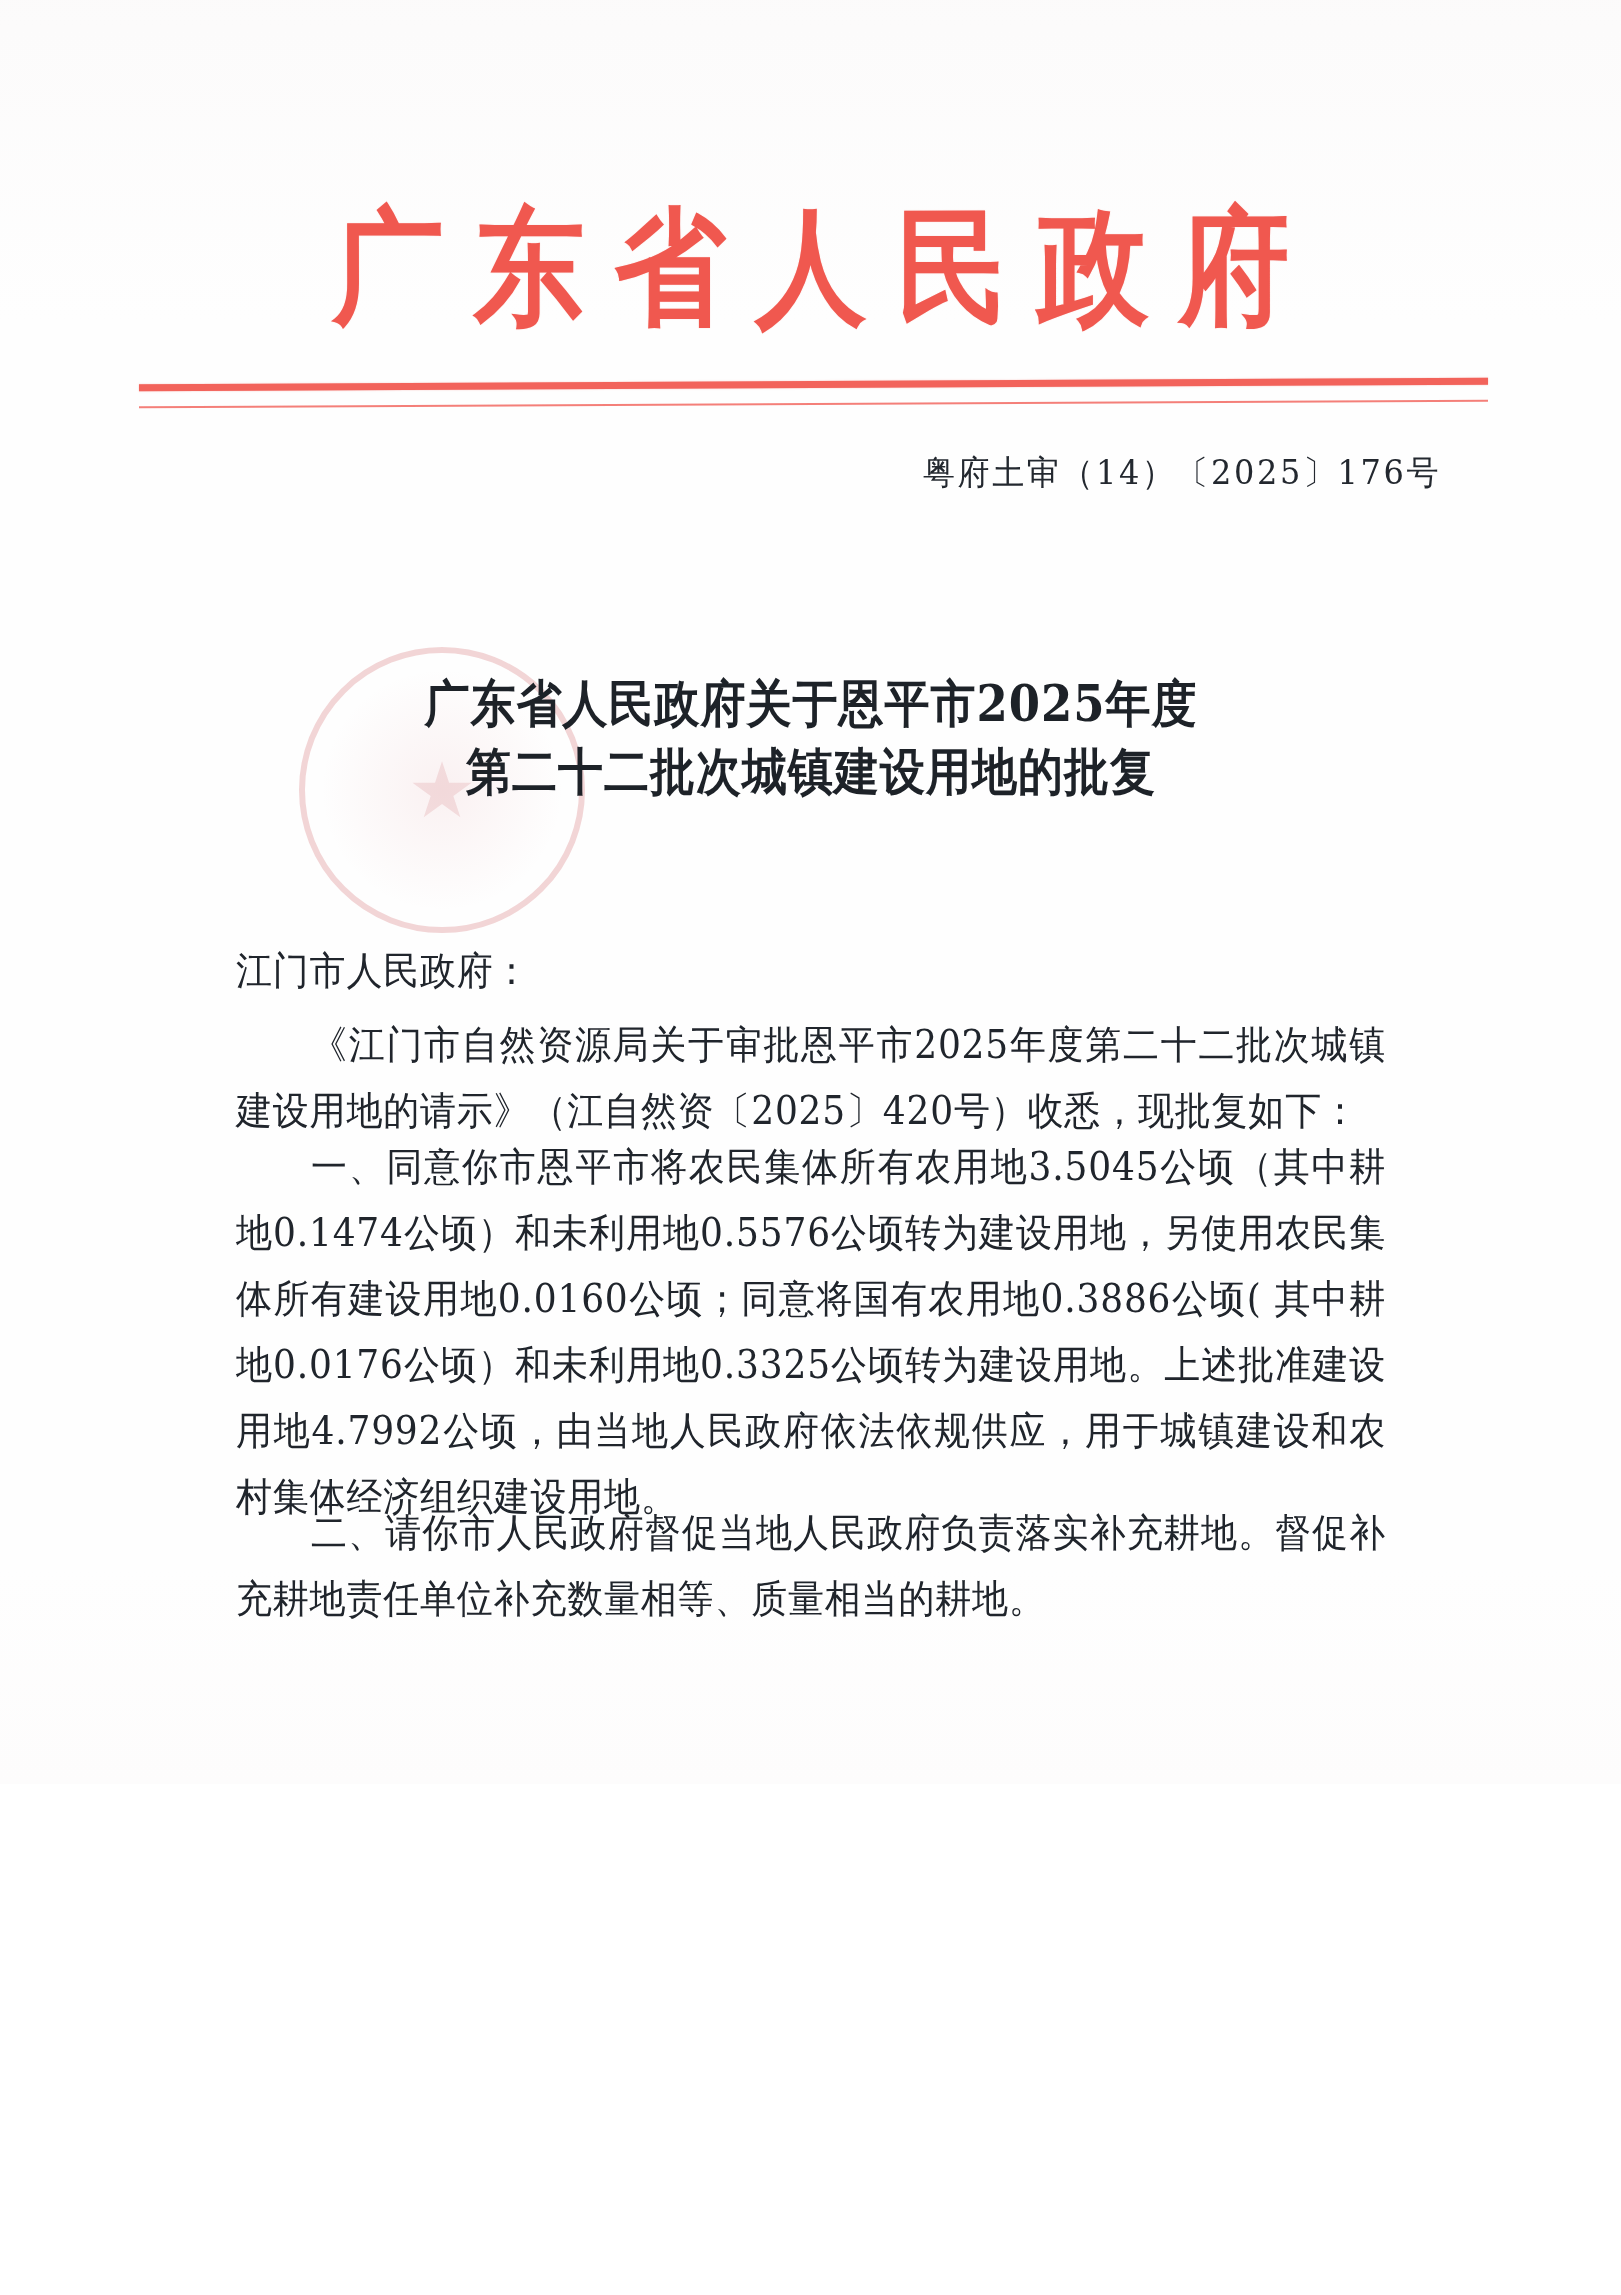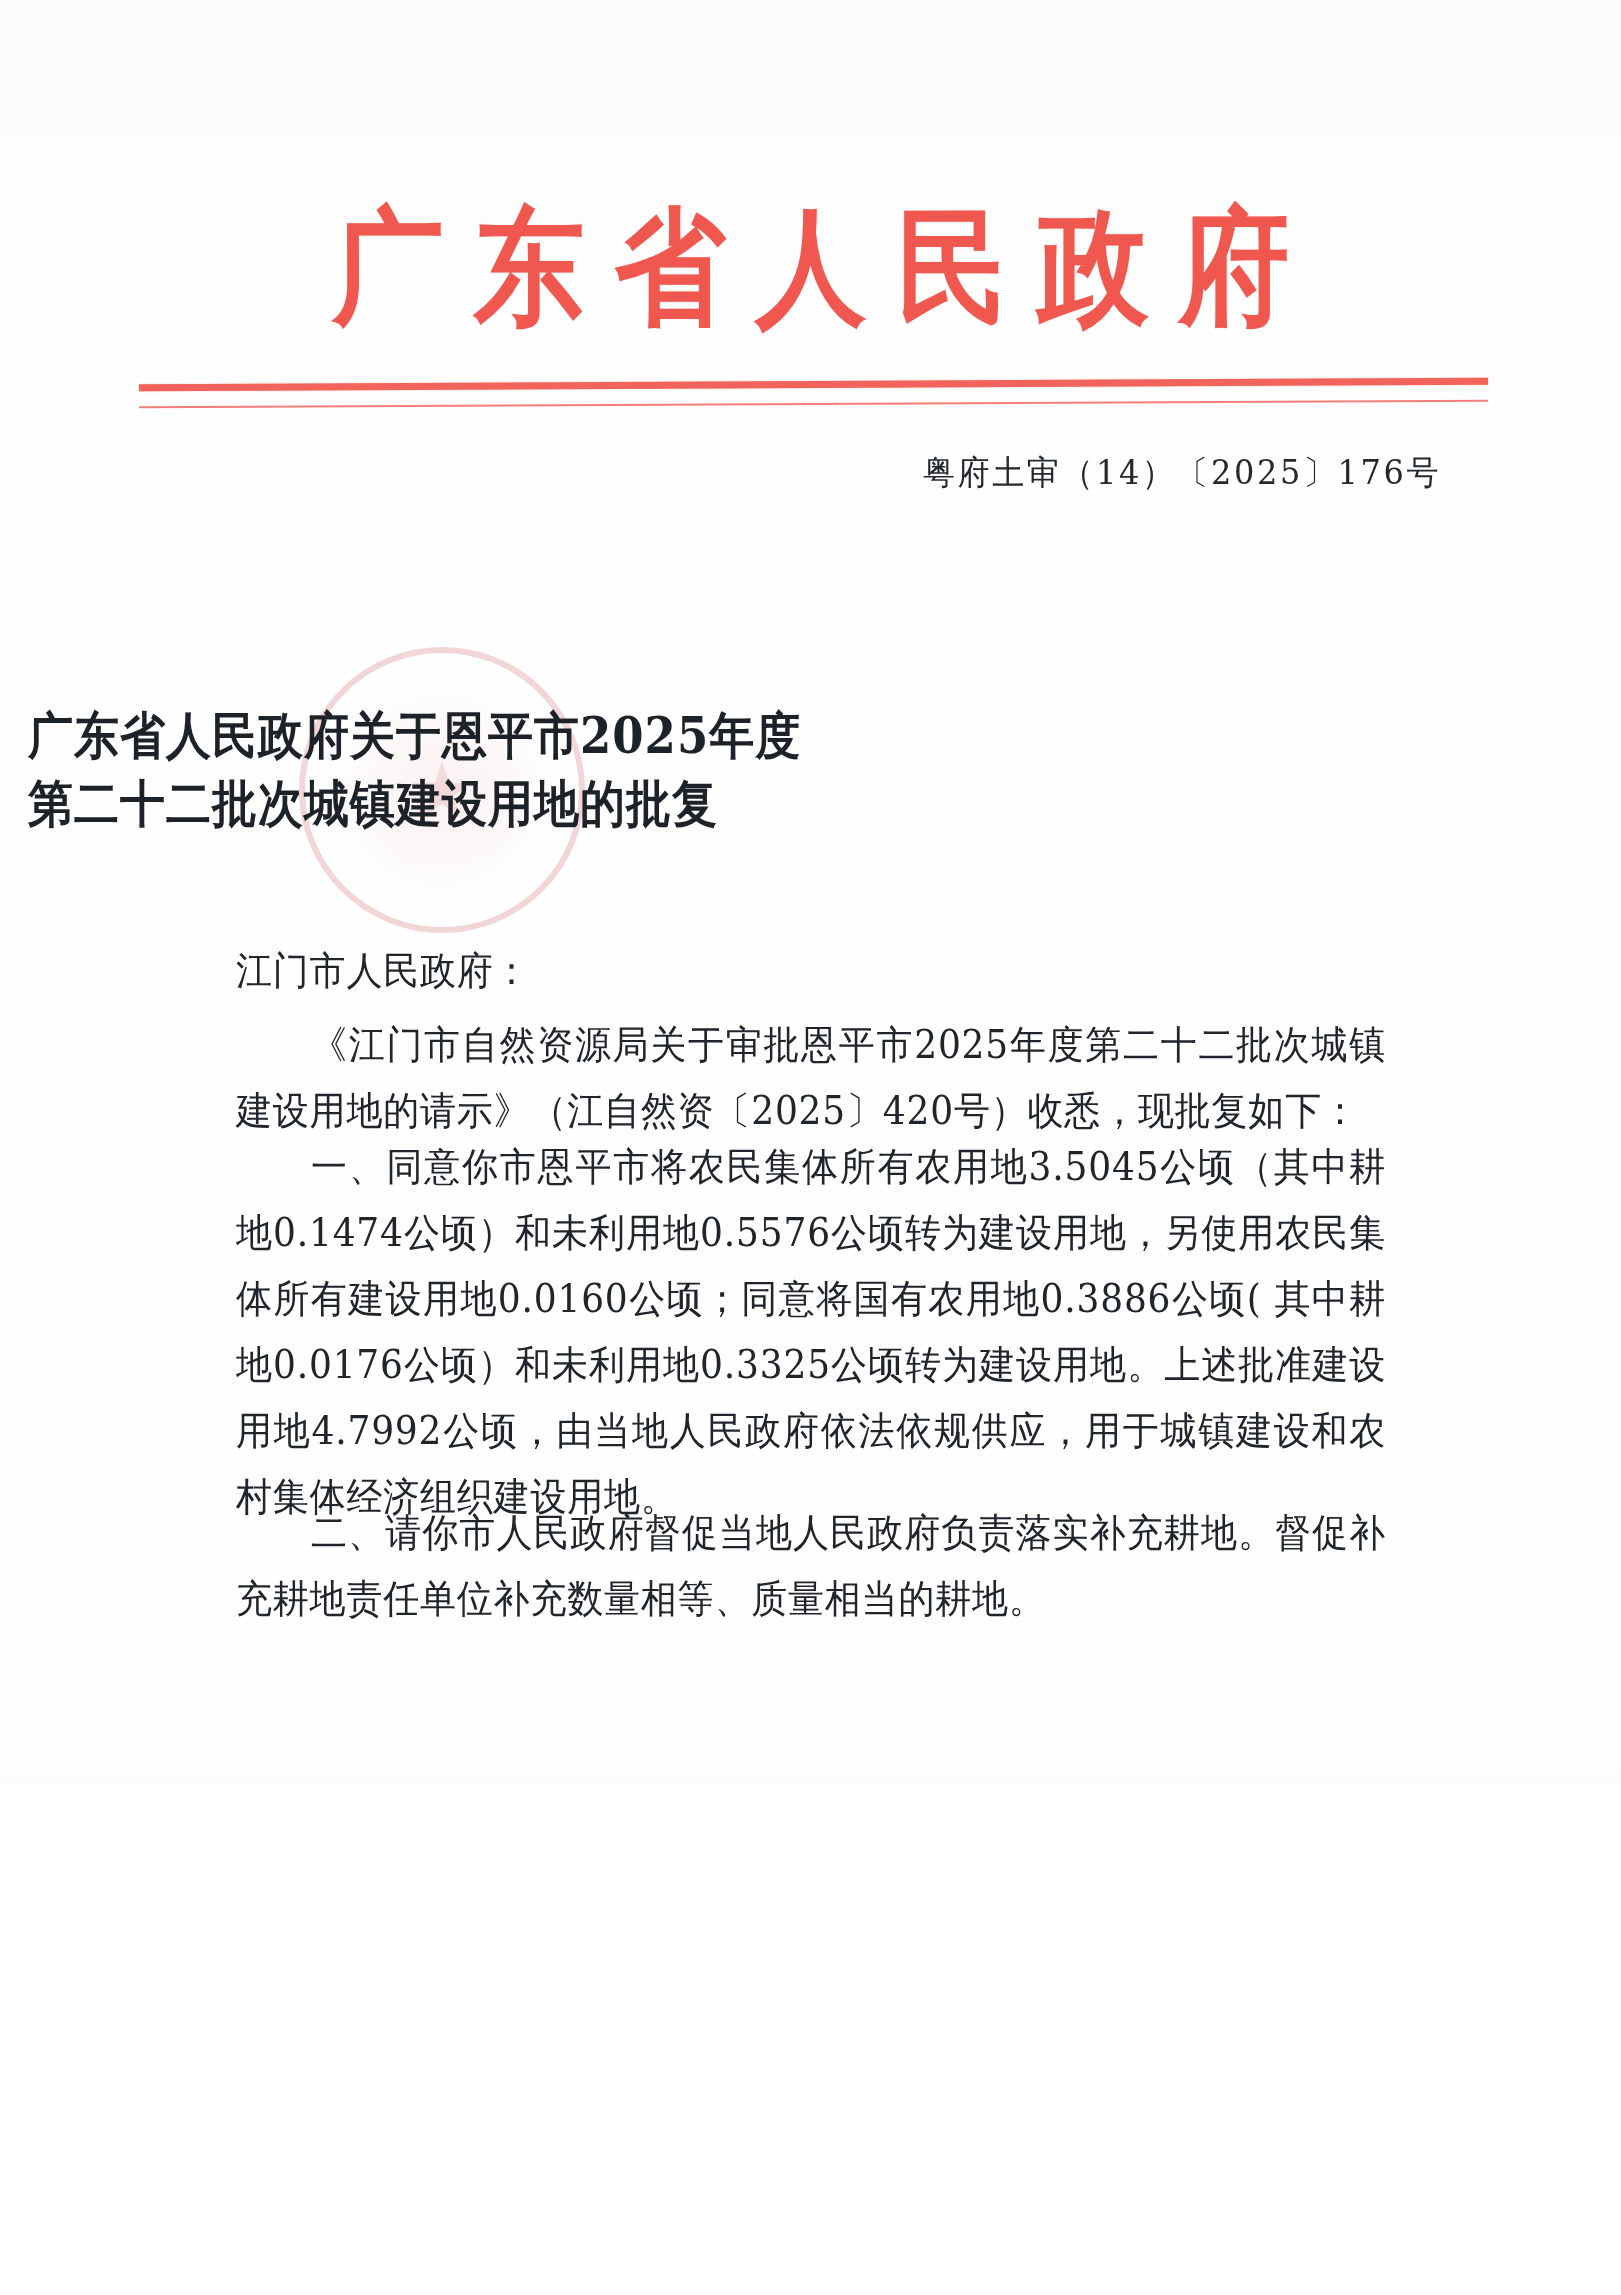--- a/index.html
+++ b/index.html
@@ -119,23 +119,22 @@
     color: rgba(212,120,126,0.20);
     font-size: 77px;
     line-height: 1;
   }
 
   
   .doc-title {
     position: absolute;
     left: 0;
     right: 0;
-    top: 702px;
-    text-align: left;
-    margin-left: 28px;
+    top: 670px;
+    text-align: center;
   }
   .doc-title .line {
     font-size: 45px;
     font-weight: 700;
     color: #1d2228;
     letter-spacing: 1px;
     line-height: 1.50;
     font-family: "DejaVu Serif", "Liberation Serif", serif;
     transform: scaleY(1.12);
     transform-origin: center center;

